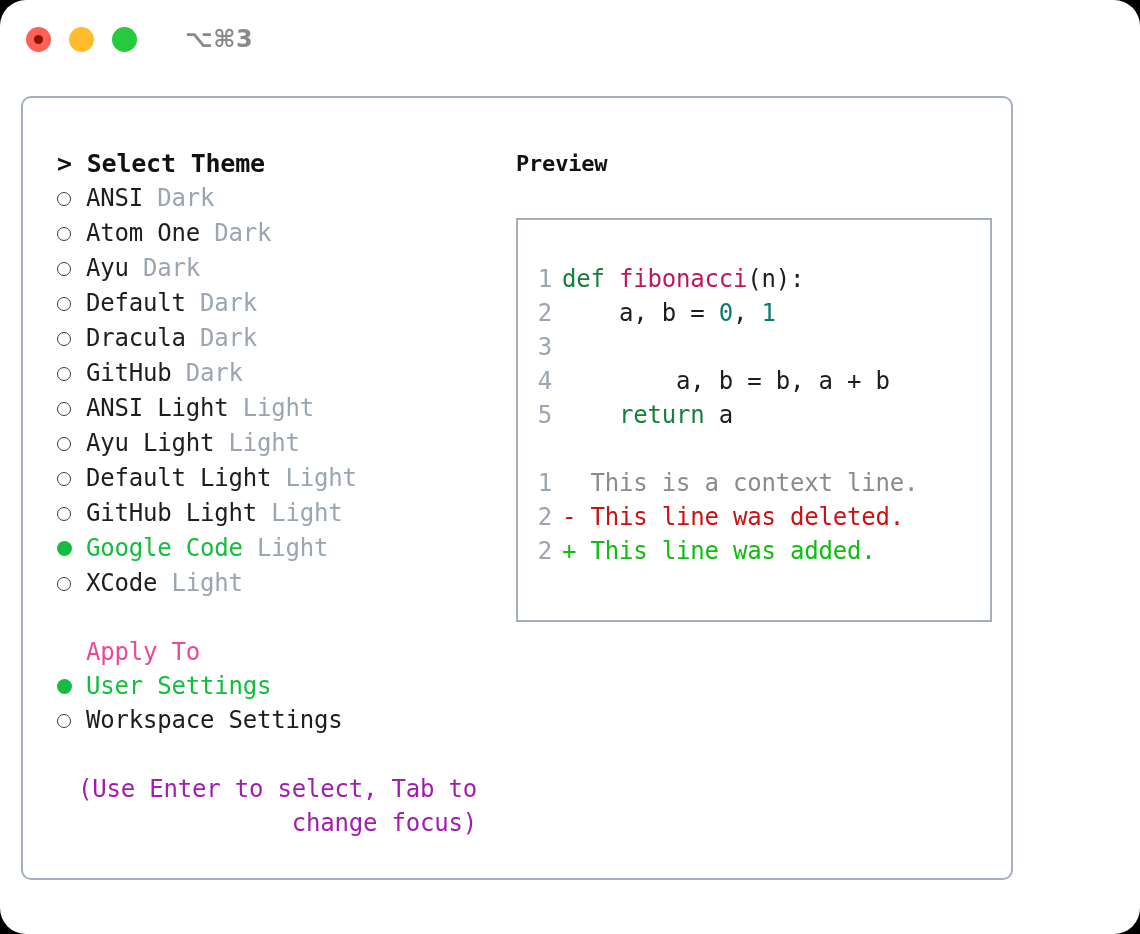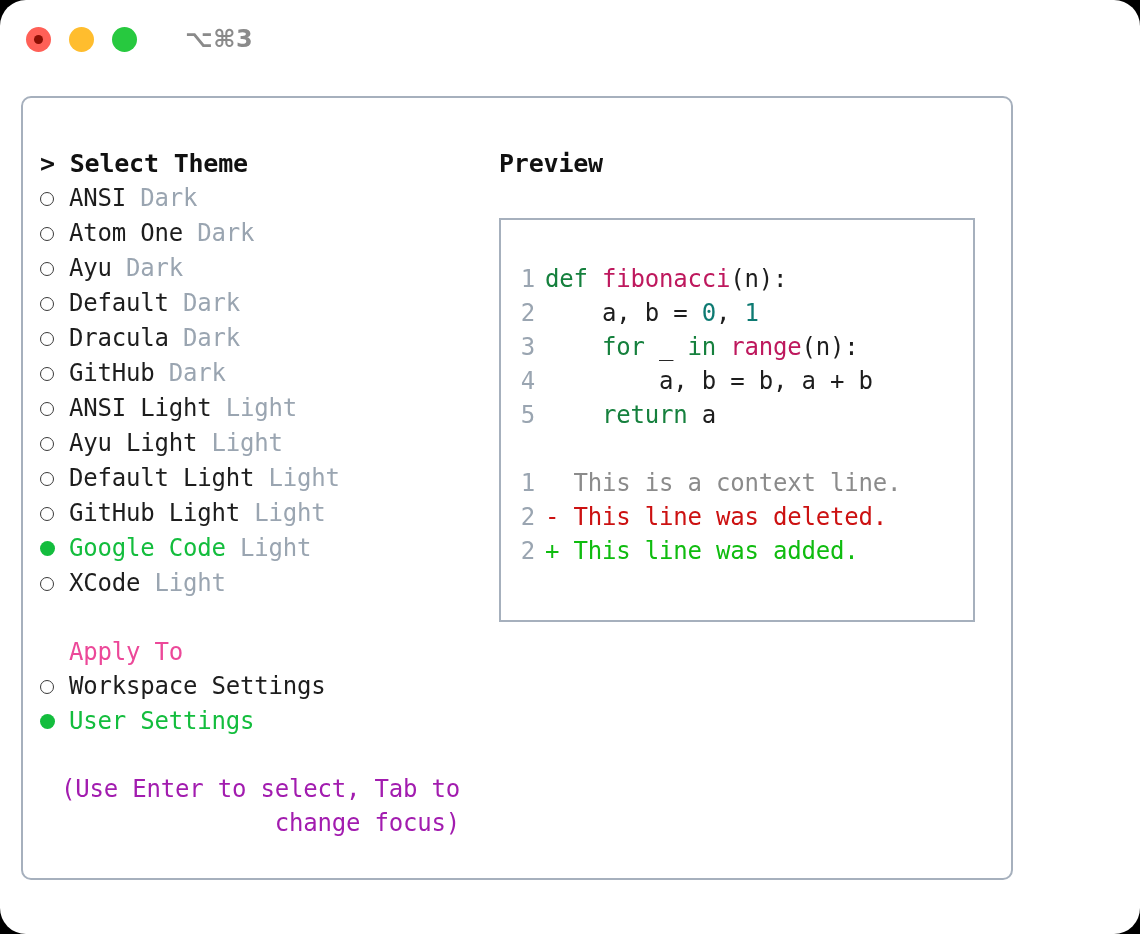--- a/index.html
+++ b/index.html
@@ -80,20 +80,21 @@
     background: #ffffff;
   }
 
   .columns {
     display: flex;
     height: 100%;
   }
   .col-left {
     width: 465px;
     padding: 49px 0 0 17px;
+    margin-left: 17px;
   }
   .col-right {
     flex: 1;
     padding: 49px 0 0 9px;
   }
 
   
   .section-title {
     font-size: 25px;
     font-weight: 700;
@@ -151,21 +152,21 @@
     font-size: 24px;
     color: #a21caf;
     line-height: 34px;
     width: 420px;
     letter-spacing: -0.2px;
     text-align: right;
   }
 
   
   .preview-title {
-    font-size: 25px;
+    font-size: 22px;
     color: #111111;
     font-weight: 700;
     line-height: 34px;
     margin-left: 2px;
     letter-spacing: -0.2px;
   }
   .preview-box {
     margin-top: 37px;
     margin-left: 2px;
     width: 476px;
@@ -234,34 +235,34 @@
             <div class="opt-row"><span class="marker"><span class="ring"></span></span><span class="opt-label">Default Light</span><span class="opt-suffix"> Light</span></div>
             <div class="opt-row"><span class="marker"><span class="ring"></span></span><span class="opt-label">GitHub Light</span><span class="opt-suffix"> Light</span></div>
             <div class="opt-row selected"><span class="marker"><span class="dot"></span></span><span class="opt-label">Google Code</span><span class="opt-suffix"> Light</span></div>
             <div class="opt-row"><span class="marker"><span class="ring"></span></span><span class="opt-label">XCode</span><span class="opt-suffix"> Light</span></div>
           </div>
 
         <div class="spacer-block"></div>
 
         <div class="apply-title">Apply To</div>
         <div class="opt-list" id="apply-list">
+            <div class="opt-row selected"><span class="marker"><span class="dot"></span></span><span class="opt-label">User Settings</span></div>
             <div class="opt-row"><span class="marker"><span class="ring"></span></span><span class="opt-label">Workspace Settings</span></div>
-            <div class="opt-row selected"><span class="marker"><span class="dot"></span></span><span class="opt-label">User Settings</span></div>
           </div>
 
         <div class="hint">(Use Enter to select, Tab to change focus)</div>
       </div>
 
       <div class="col-right">
         <div class="preview-title">Preview</div>
         <div class="preview-box">
           <div id="code-block">
               <div class="code-line"><span class="gutter">1</span><span class="code-text"><span class="tok-kw">def </span><span class="tok-fn">fibonacci</span><span class="tok-pl">(n):</span></span></div>
               <div class="code-line"><span class="gutter">2</span><span class="code-text"><span class="tok-pl">    a, b = </span><span class="tok-num">0</span><span class="tok-pl">, </span><span class="tok-num">1</span></span></div>
-              <div class="code-line"><span class="gutter">3</span><span class="code-text"><span class="tok-pl">    </span><span class="tok-kw">for</span><span class="tok-pl"> _ </span><span class="tok-kw">in</span><span class="tok-pl"> </span><span class="tok-fn">range</span><span class="tok-pl">(n):</span></span></div>
+              <div class="code-line"><span class="gutter">3</span></div>
               <div class="code-line"><span class="gutter">4</span><span class="code-text"><span class="tok-pl">        a, b = b, a + b</span></span></div>
               <div class="code-line"><span class="gutter">5</span><span class="code-text"><span class="tok-pl">    </span><span class="tok-kw">return</span><span class="tok-pl"> a</span></span></div>
             </div>
           <div class="blank-line"></div>
           <div id="diff-block">
               <div class="code-line"><span class="gutter">1</span><span class="diff-ctx">  This is a context line.</span></div>
               <div class="code-line"><span class="gutter">2</span><span class="diff-del">- This line was deleted.</span></div>
               <div class="code-line"><span class="gutter">2</span><span class="diff-add">+ This line was added.</span></div>
             </div>
         </div>

